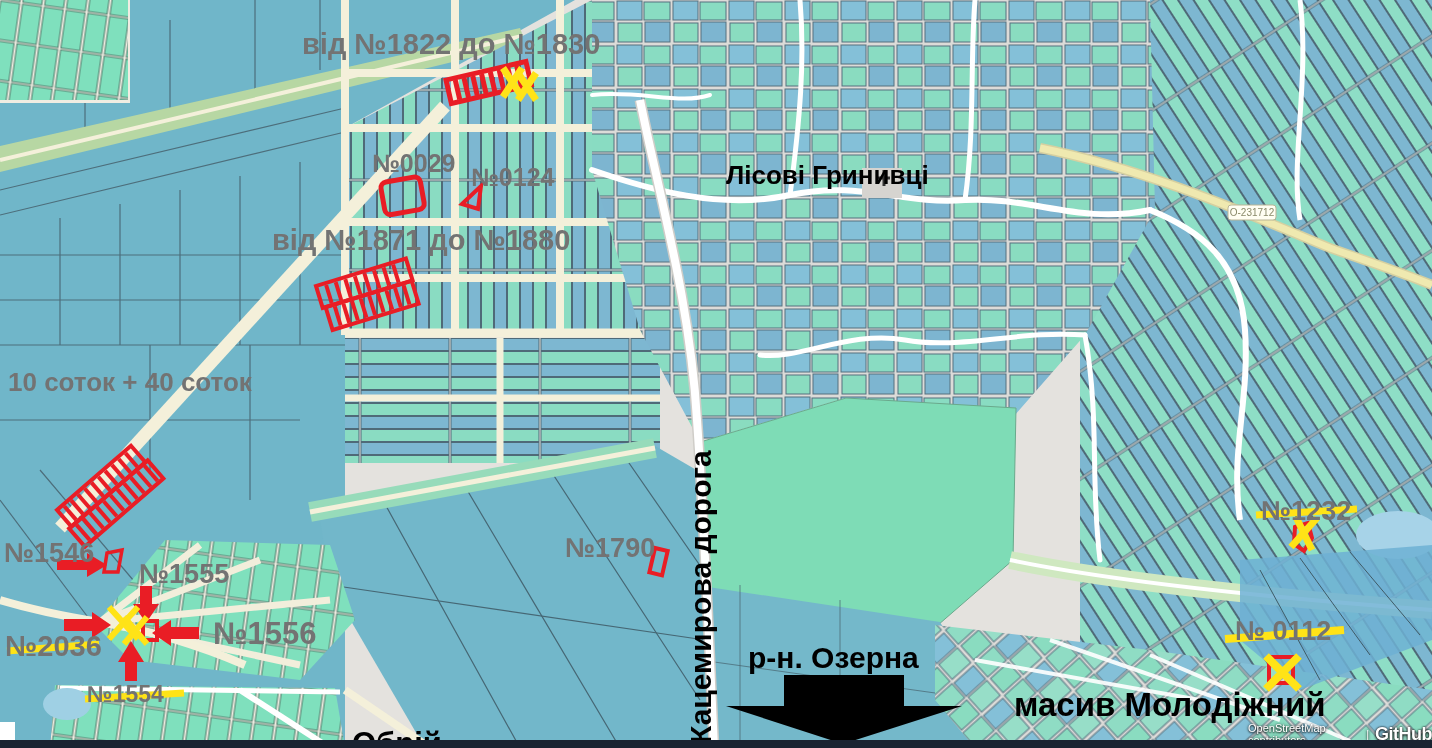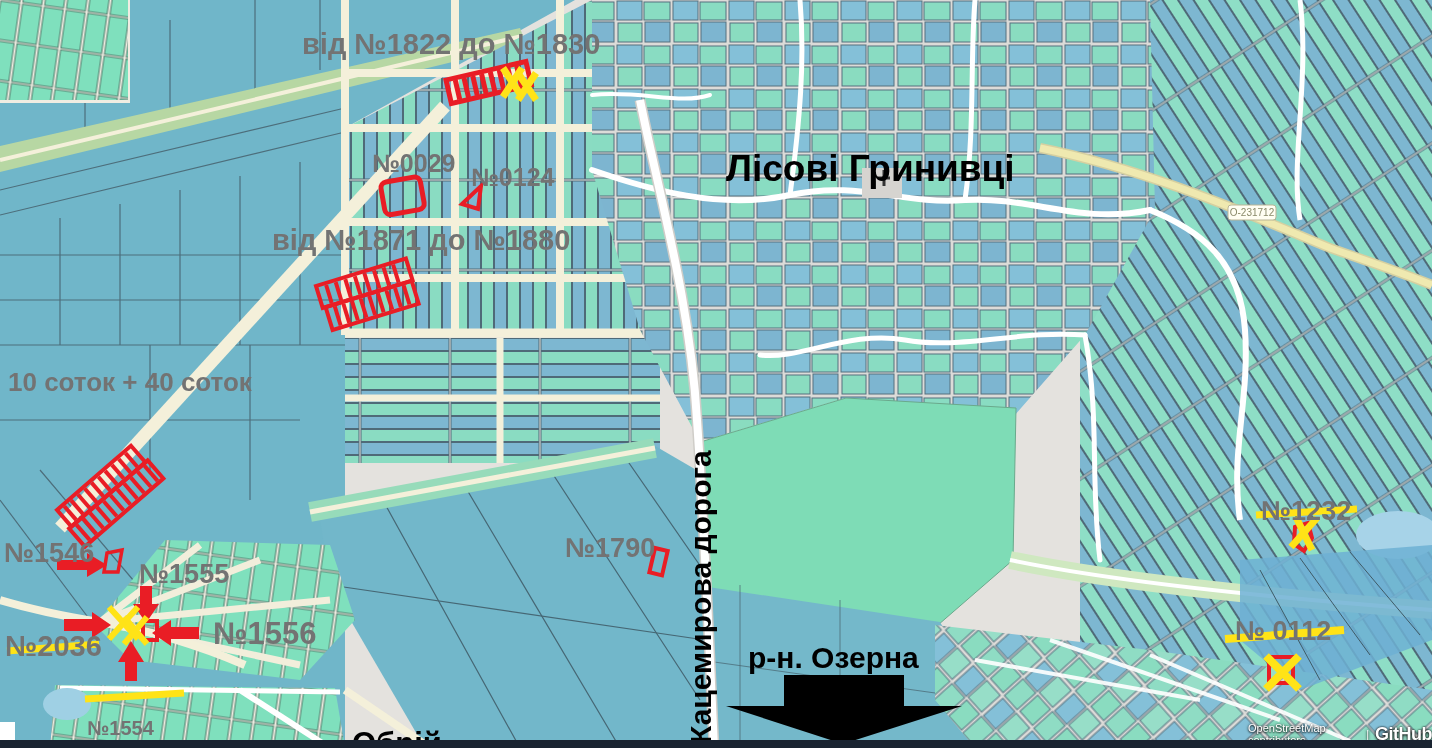--- a/index.html
+++ b/index.html
@@ -12,25 +12,25 @@
   .blk{color:#000;font-weight:700;}
   #a1822{left:302px;top:28px;font-size:29px;}
   #a0029{left:362px;top:149px;font-size:25px;margin-left:10px;}
   #a0124{left:471px;top:163px;font-size:25px;}
   #a1871{left:272px;top:224px;font-size:29px;}
   #aArea{left:8px;top:366px;font-size:26px;line-height:33px;white-space:normal;width:260px;}
   #a1546{left:4px;top:538px;font-size:27px;}
   #a1555{left:139px;top:559px;font-size:27px;}
   #a1553{left:5px;top:630px;font-size:29px;}
   #a1556{left:213px;top:616px;font-size:31px;}
-  #a1554{left:87px;top:681px;font-size:20px;margin-top:36px;}
+  #a1554{left:87px;top:681px;font-size:23px;}
   #a1790{left:565px;top:533px;font-size:27px;}
   #a1232{left:1261px;top:496px;font-size:27px;}
   #a0112{left:1235px;top:616px;font-size:27px;}
-  #lVillage{left:726px;top:148px;font-size:37px;text-align:right;}
+  #lVillage{left:726px;top:160px;font-size:26px;text-align:right;}
   #lOzerna{left:748px;top:641px;font-size:30px;}
   #lMasyv{left:1014px;top:686px;font-size:33px;}
   #lObrii{left:352px;top:726px;font-size:31px;}
   #lRoad{left:684px;top:744px;font-size:30px;transform:rotate(-90deg);transform-origin:0 0;}
   #attribution{position:absolute;left:1248px;top:722px;display:flex;align-items:center;gap:6px;
                color:#fff;z-index:40;}
   #attribution .osm,#attribution .sep{font-size:11px;
       text-shadow:0 1px 2px rgba(0,0,0,.9),0 0 3px rgba(0,0,0,.7);}
   #attribution .gh{font-size:18px;font-weight:700;letter-spacing:-.5px;
       text-shadow:0 1px 3px rgba(0,0,0,.95),0 0 2px #000;}
@@ -321,20 +321,21 @@
   <div class="ann red" id="a1553">№2036</div>
   <div class="ann red" id="a1556">№1556</div>
   <div class="ann red" id="a1554">№1554</div>
   <div class="ann red" id="a1790">№1790</div>
   <div class="ann red" id="a1232">№1232</div>
   <div class="ann red" id="a0112">№ 0112</div>
 
   <div class="ann blk" id="lVillage">Лісові Гринивці</div>
   <div class="ann blk" id="lRoad">Кацемирова дорога</div>
   <div class="ann blk" id="lOzerna">р-н. Озерна</div>
+  <div class="ann blk" id="lMasyv">масив Молодіжний</div>
   <div class="ann blk" id="lObrii">Обрій</div>
 
   <div id="attribution">
     <span class="osm">OpenStreetMap contributors</span>
     <span class="sep">|</span>
     <span class="gh">GitHub</span>
   </div>
 
   <div id="tile-gap"></div>
   <div id="bottom-bar"></div>

